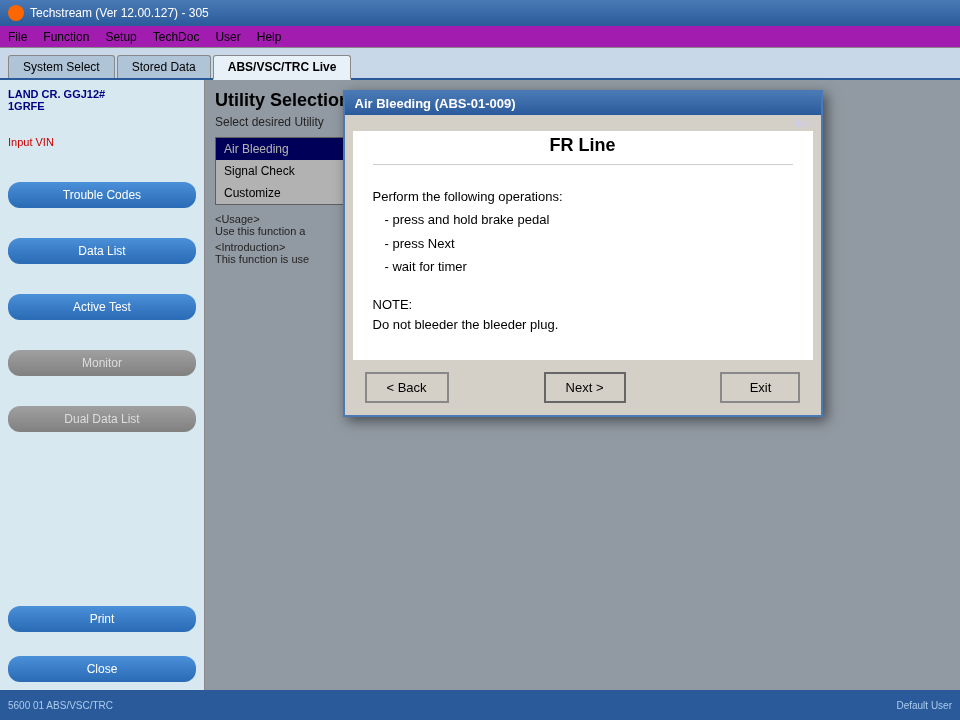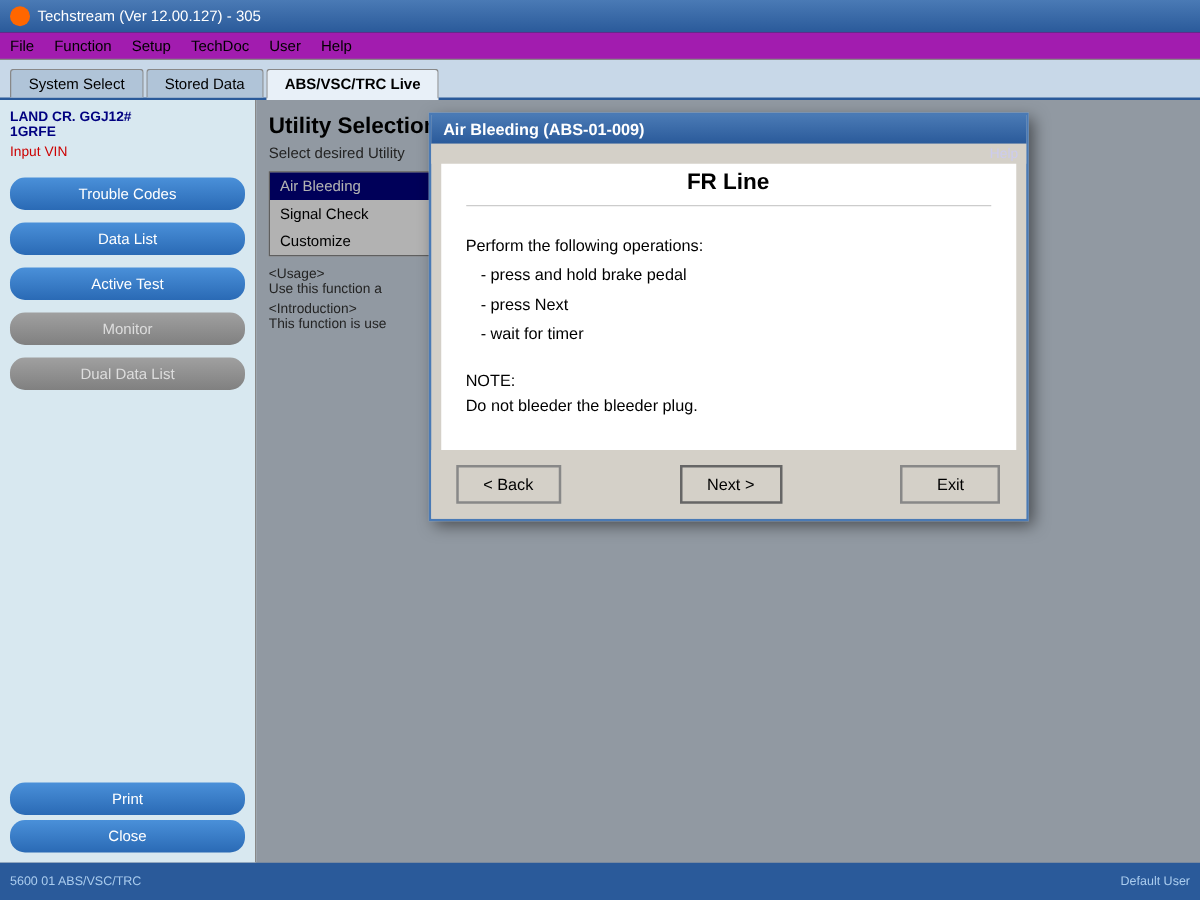--- a/index.html
+++ b/index.html
@@ -82,21 +82,21 @@
     }
 
     
     .sidebar {
       width: 205px;
       background: #d8e8f0;
       padding: 8px;
       border-right: 1px solid #888;
       display: flex;
       flex-direction: column;
-      gap: 0;
+      gap: 20px;
     }
     .vehicle-info {
       color: #000080;
       font-size: 11px;
       font-weight: bold;
       margin-bottom: 4px;
     }
     .input-vin {
       color: #cc0000;
       font-size: 11px;

